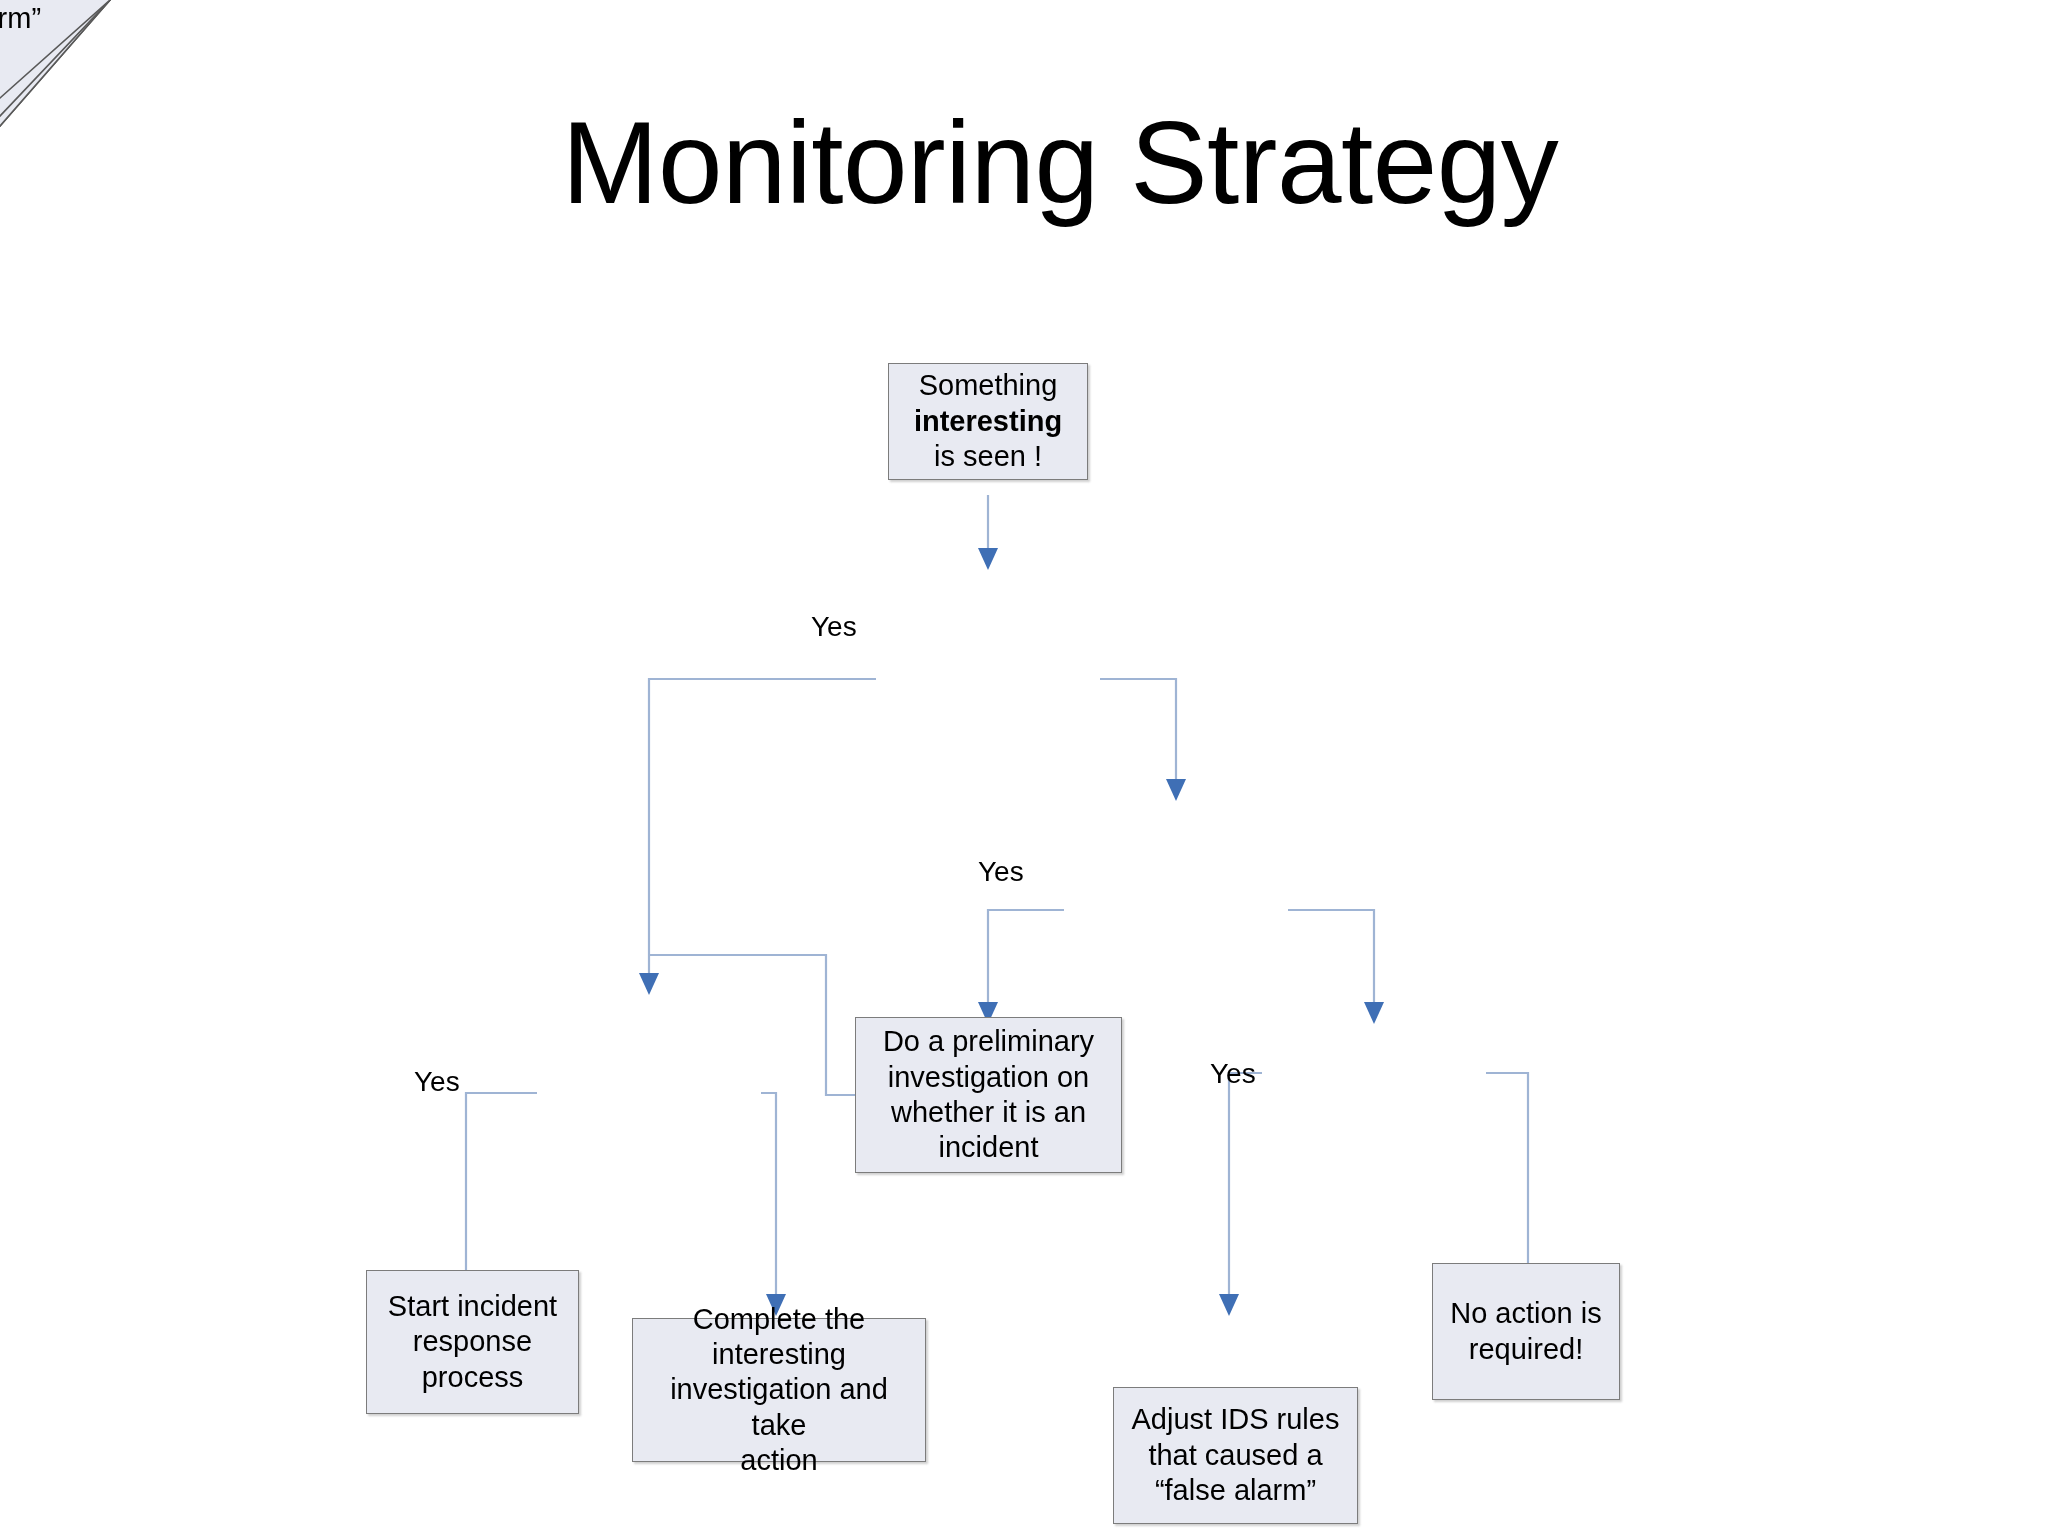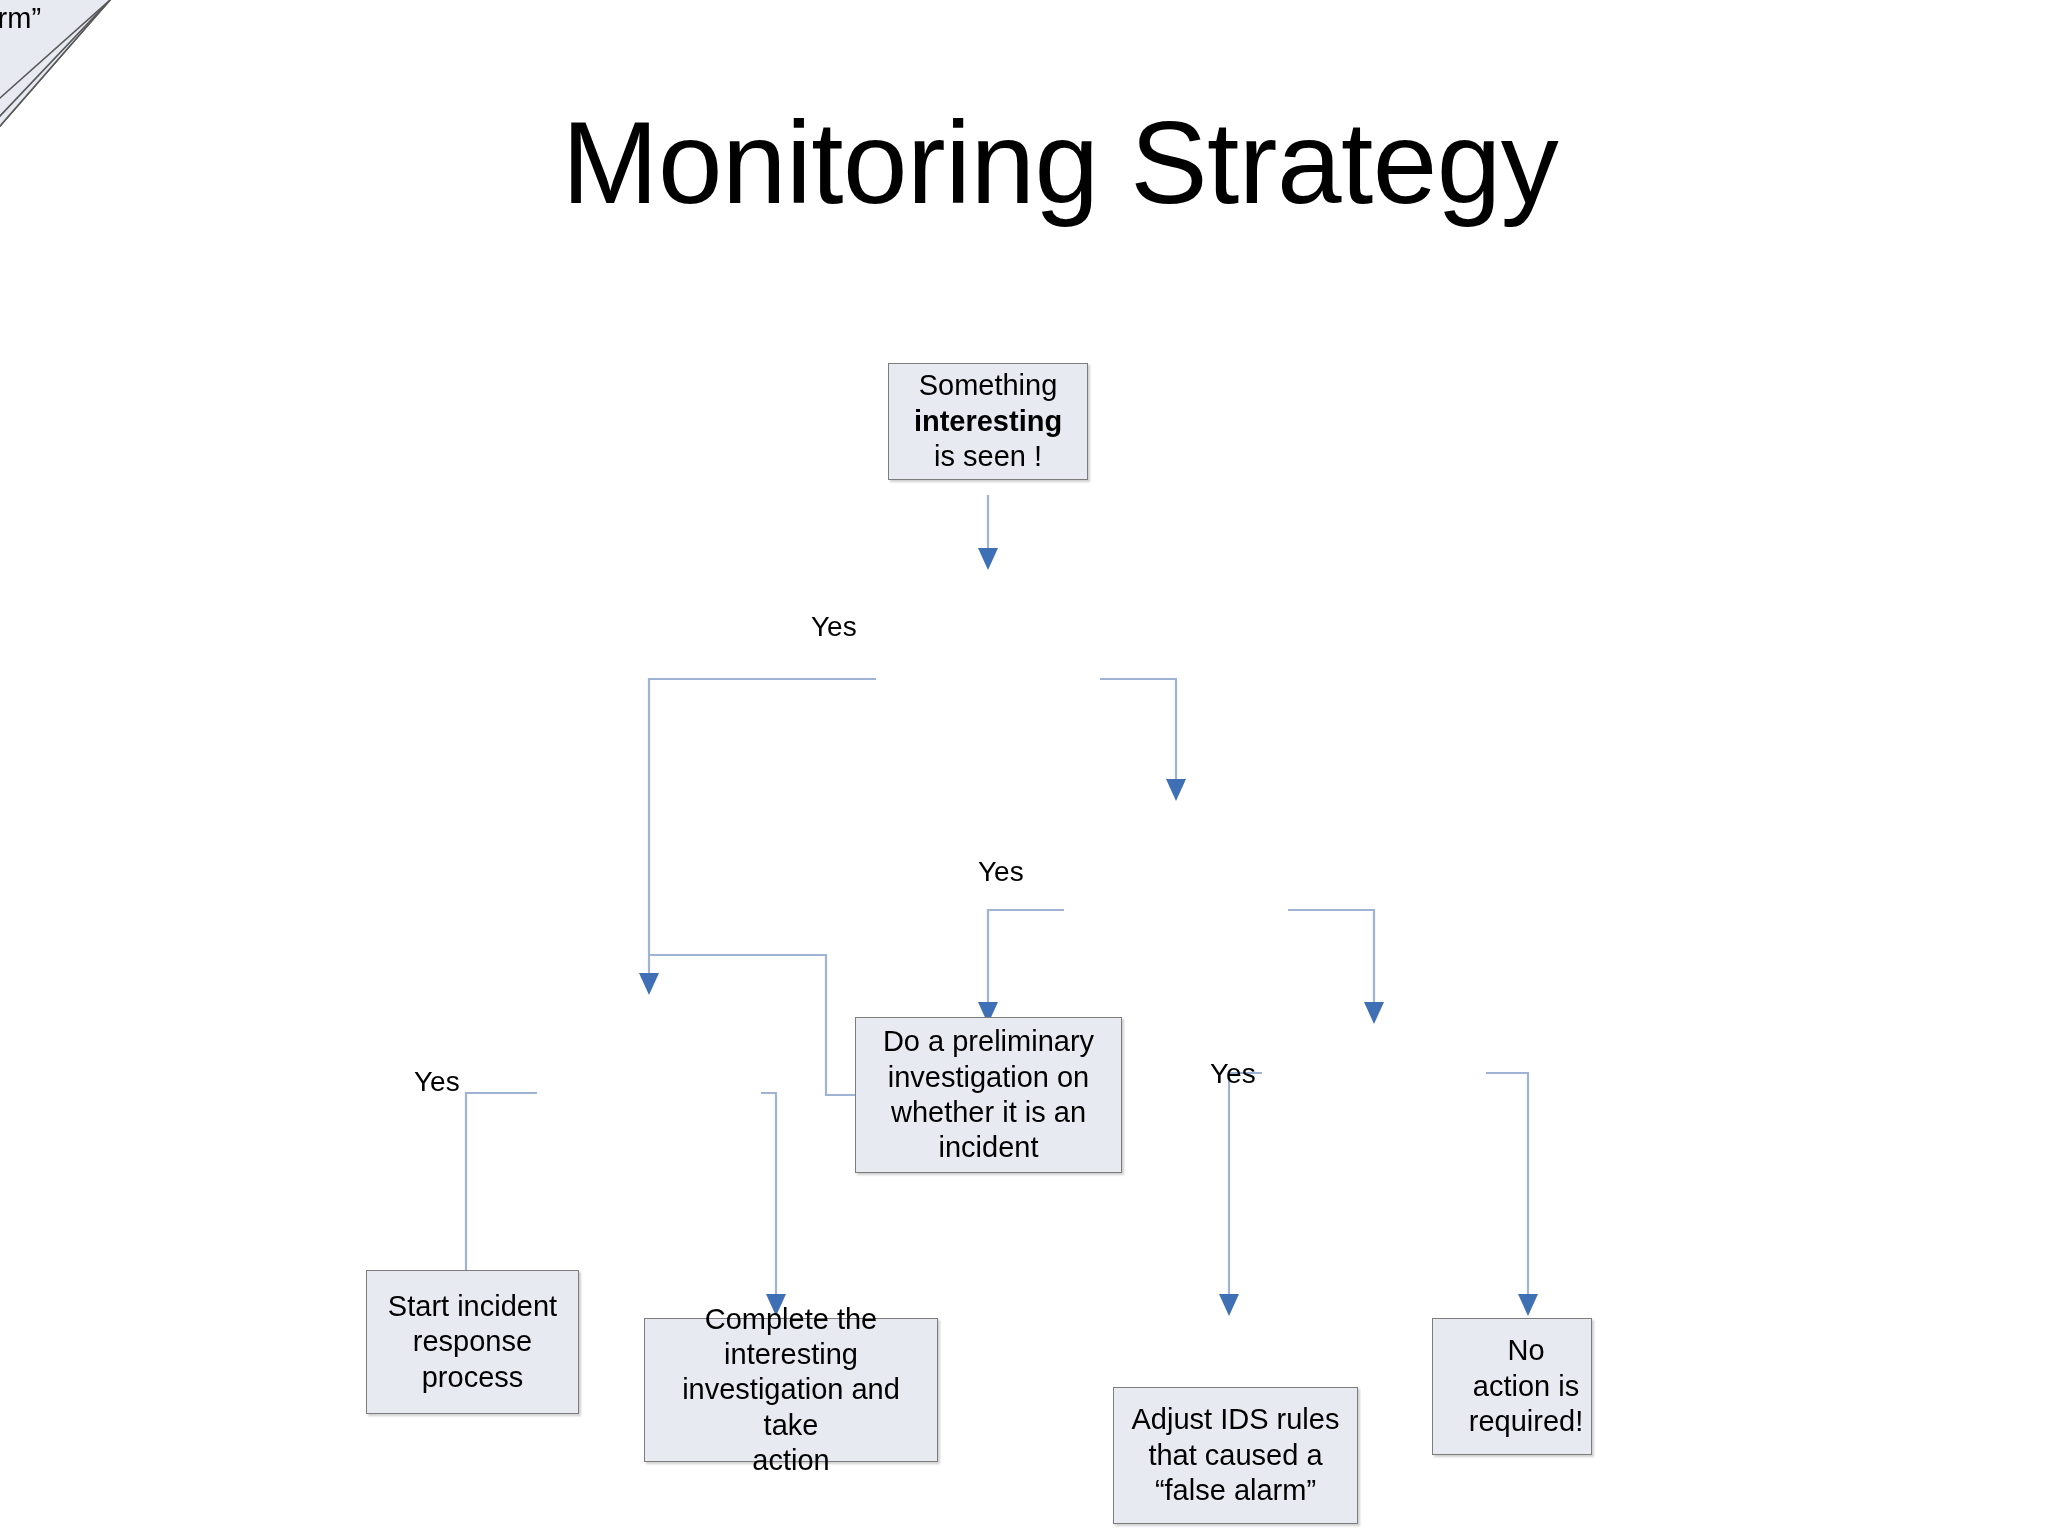--- a/index.html
+++ b/index.html
@@ -226,37 +226,37 @@
   </div>
 
   <div class="node proc" style="left:366px; top:1270px; width:213px; height:144px;">
     <div class="label">
       <span>Start incident</span><br>
       <span>response</span><br>
       <span>process</span>
     </div>
   </div>
 
-  <div class="node proc" style="left:632px; top:1318px; width:294px; height:144px;margin-left:12px;">
+  <div class="node proc" style="left:632px; top:1318px; width:294px; height:144px;">
     <div class="label">
       <span>Complete the</span><br>
       <span>interesting</span><br>
       <span>investigation and take</span><br>
       <span>action</span>
     </div>
   </div>
 
   <div class="node proc" style="left:1113px; top:1387px; width:245px; height:137px;">
     <div class="label">
       <span>Adjust IDS rules</span><br>
       <span>that caused a</span><br>
       <span>“false alarm”</span>
     </div>
   </div>
 
-  <div class="node proc" style="left:1432px; top:1318px; width:160px; height:137px;padding-left:28px;">
+  <div class="node proc" style="left:1432px; top:1263px; width:188px; height:137px;">
     <div class="label">
       <span>No action is</span><br>
       <span>required!</span>
     </div>
   </div>
 
 </div>
 
 </body></html>

